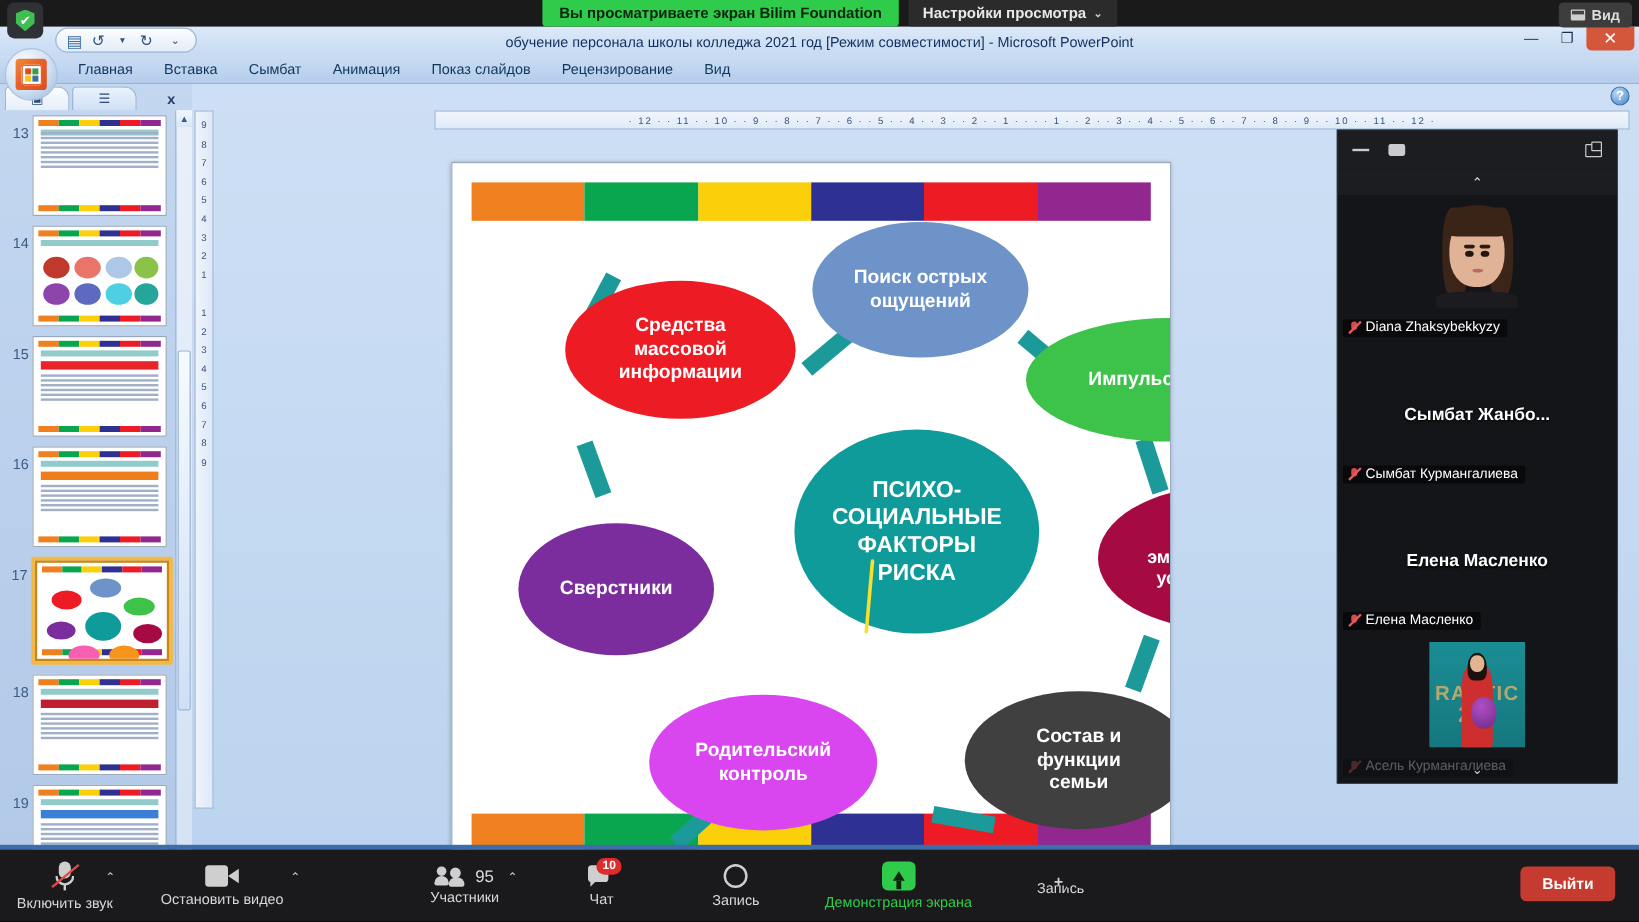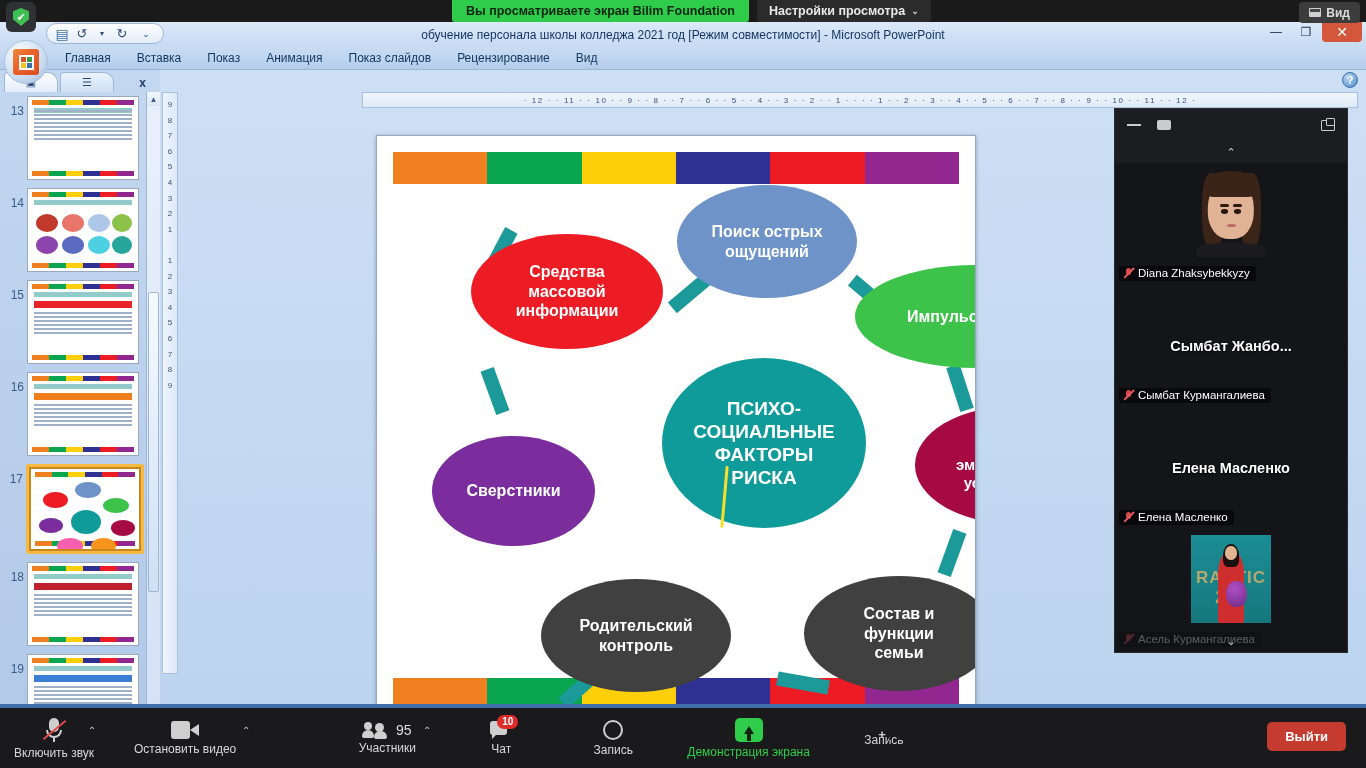--- a/index.html
+++ b/index.html
@@ -366,21 +366,21 @@
     <div id="win-ctrls">
       <div class="wbtn">—</div>
       <div class="wbtn">❐</div>
       <div class="wbtn close">✕</div>
     </div>
   </div>
 
   <div id="ribbon-tabs">
     <div class="rtab">Главная</div>
     <div class="rtab">Вставка</div>
-    <div class="rtab">Показ</div>
+    <div class="rtab">Сымбат</div>
     <div class="rtab">Анимация</div>
     <div class="rtab">Показ слайдов</div>
     <div class="rtab">Рецензирование</div>
     <div class="rtab">Вид</div>
   </div>
 
   <div id="orb">
       <div class="logo"></div>
     </div>
 
@@ -641,21 +641,21 @@
         </div>
         <div class="oval" style="left: 478px; top: 129px; width: 240px; height: 103px; background: rgb(61, 194, 74); font-size: 16px; z-index: 3;">
           <span>Импульсивность</span>
         </div>
         <div class="oval" style="left: 538px; top: 270px; width: 200px; height: 118px; background: rgb(166, 10, 66); font-size: 15px; z-index: 3;">
           <span>Низкая<br>эмоциональная<br>устойчивость</span>
         </div>
         <div class="oval" style="left: 427px; top: 440px; width: 190px; height: 115px; background: #404040; font-size: 16px; z-index: 3;">
           <span>Состав и<br>функции<br>семьи</span>
         </div>
-        <div class="oval" style="left: 164px; top: 443px; width: 190px; height: 113px; background: #404040; font-size: 16px; z-index: 3;">
+        <div class="oval" style="left: 164px; top: 443px; width: 190px; height: 113px; background: #d946ef; font-size: 16px; z-index: 3;">
           <span>Родительский<br>контроль</span>
         </div>
         <div class="oval" style="left: 55px; top: 300px; width: 163px; height: 110px; background: rgb(123, 45, 158); font-size: 16px; z-index: 3;">
           <span>Сверстники</span>
         </div>
         <div class="oval" style="left: 94px; top: 98px; width: 192px; height: 115px; background: rgb(237, 27, 35); font-size: 16px; z-index: 3;">
           <span>Средства<br>массовой<br>информации</span>
         </div>
         <div class="connector" style="left: 290px; top: 150px; width: 46px; height: 14px; transform: rotate(-40deg); background: rgb(28, 154, 154); z-index: 1;"></div>
         <div class="connector" style="left: 470px; top: 152px; width: 46px; height: 14px; transform: rotate(40deg); background: rgb(28, 154, 154); z-index: 1;"></div>

